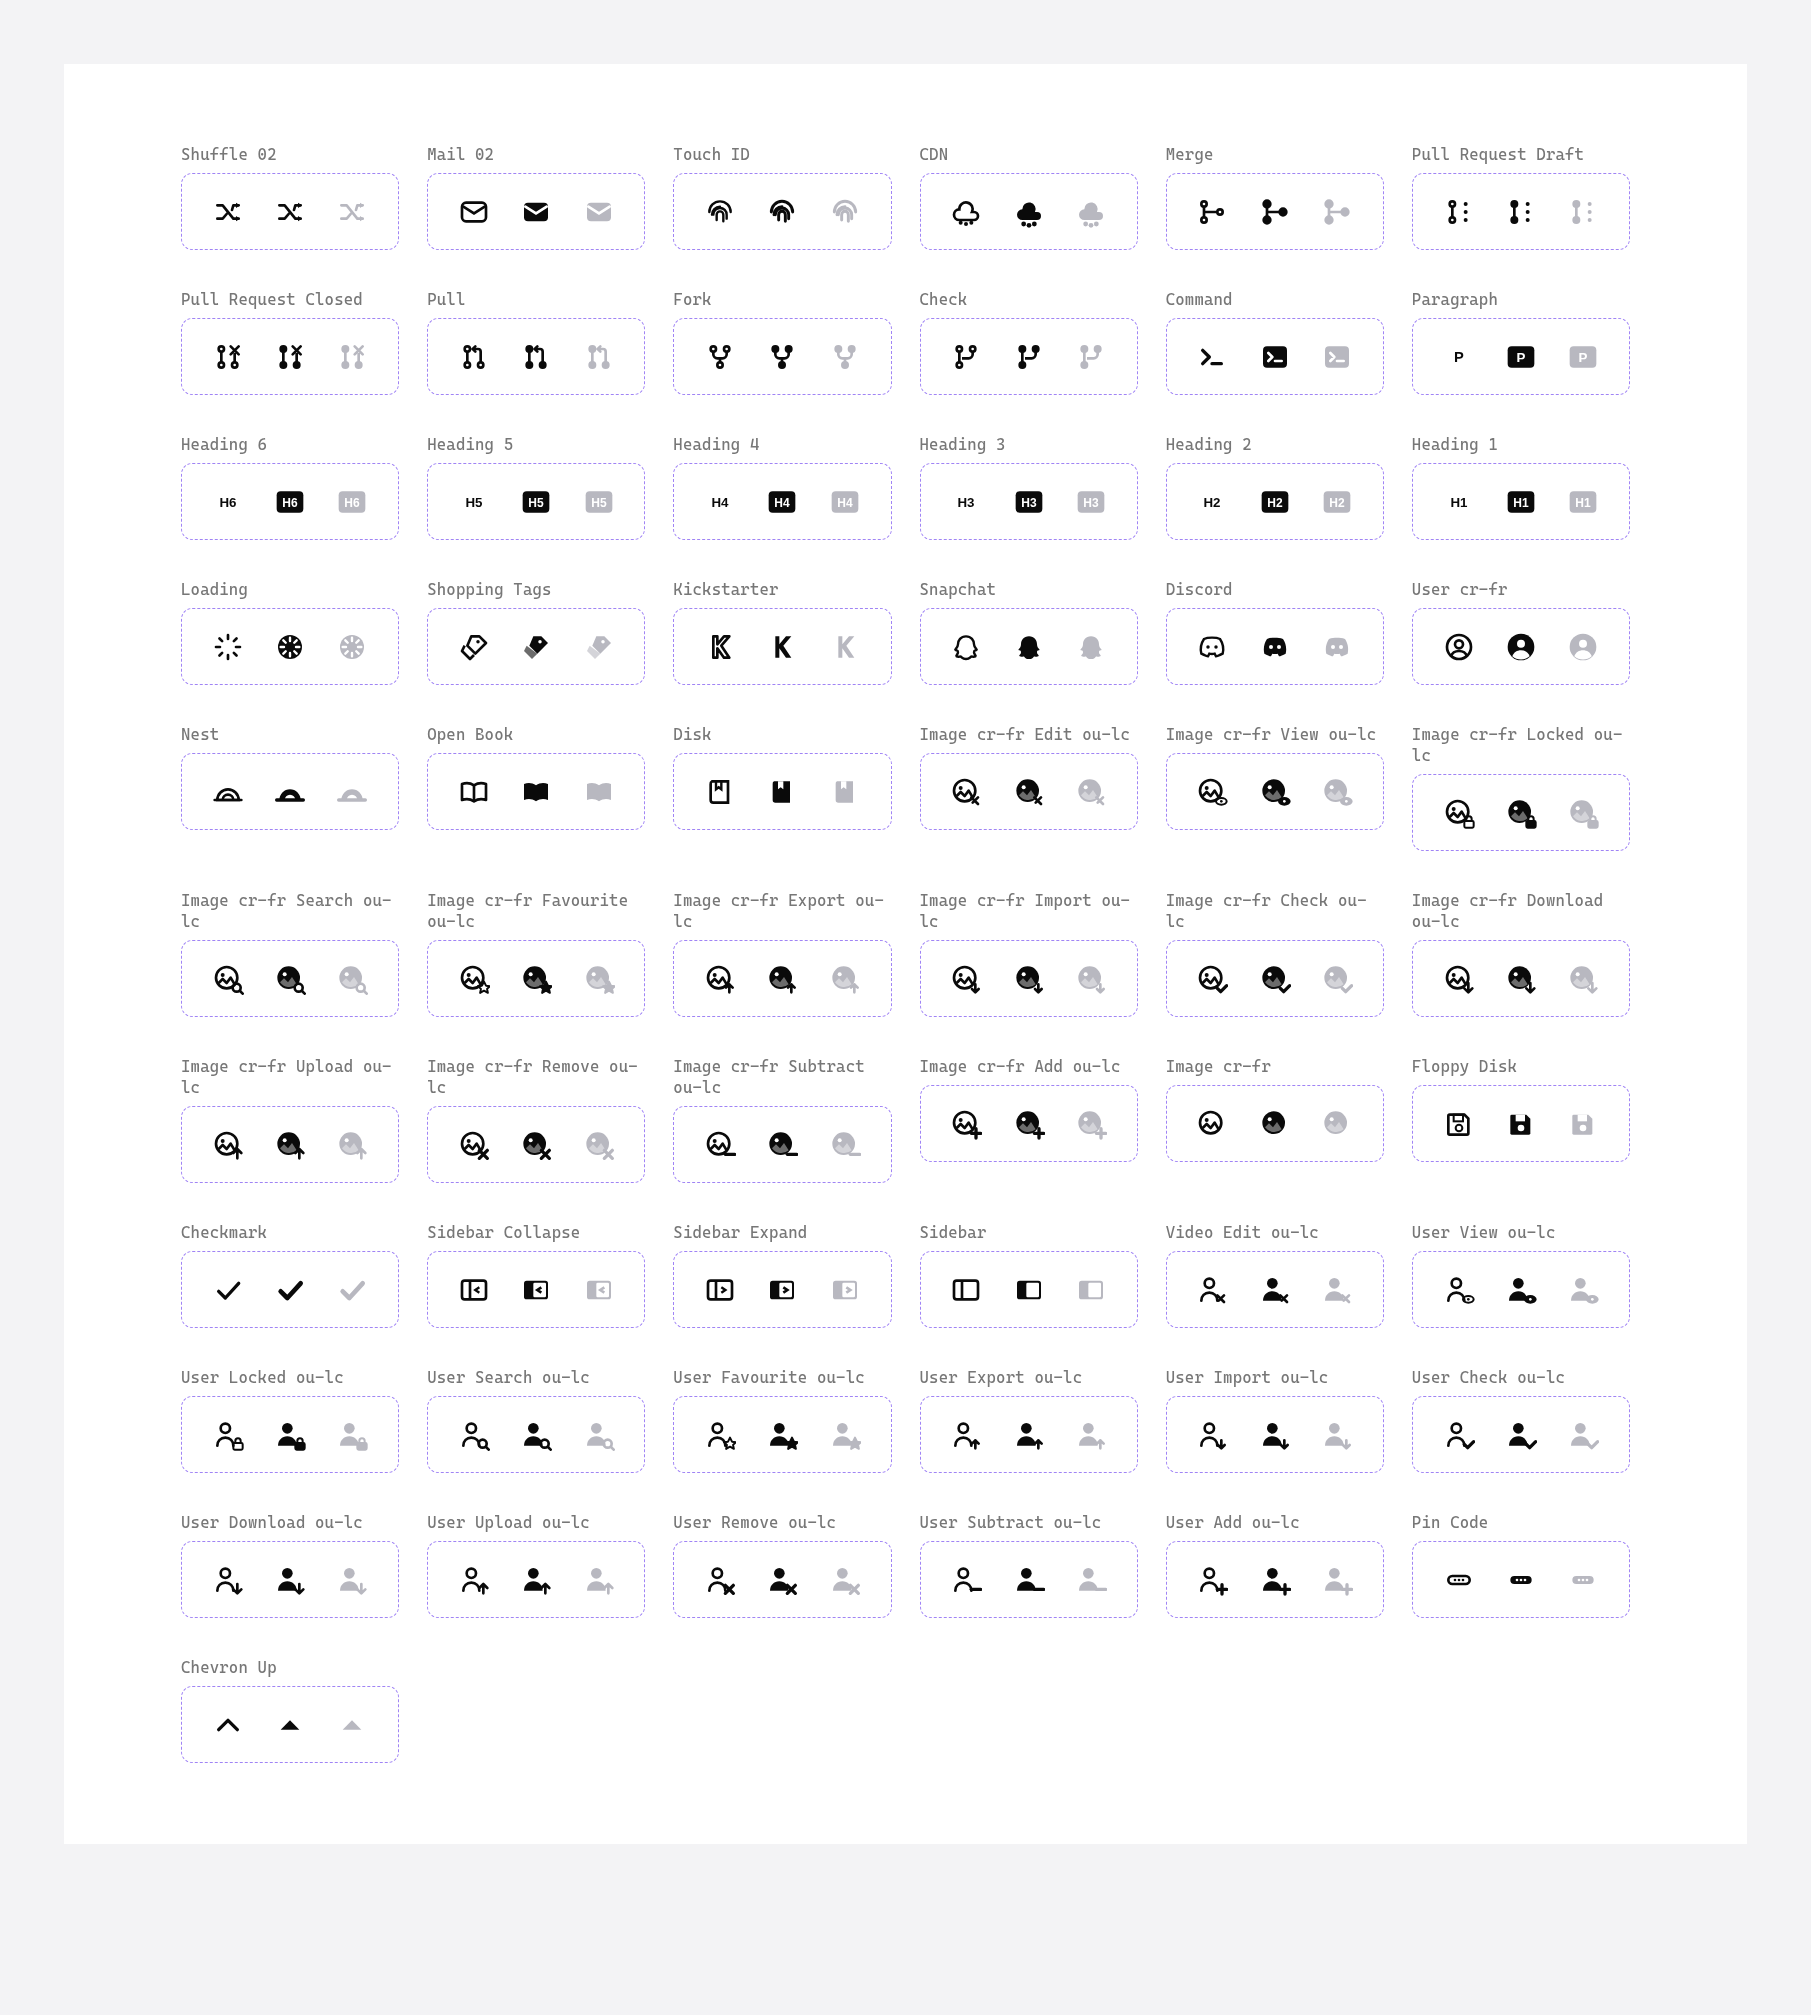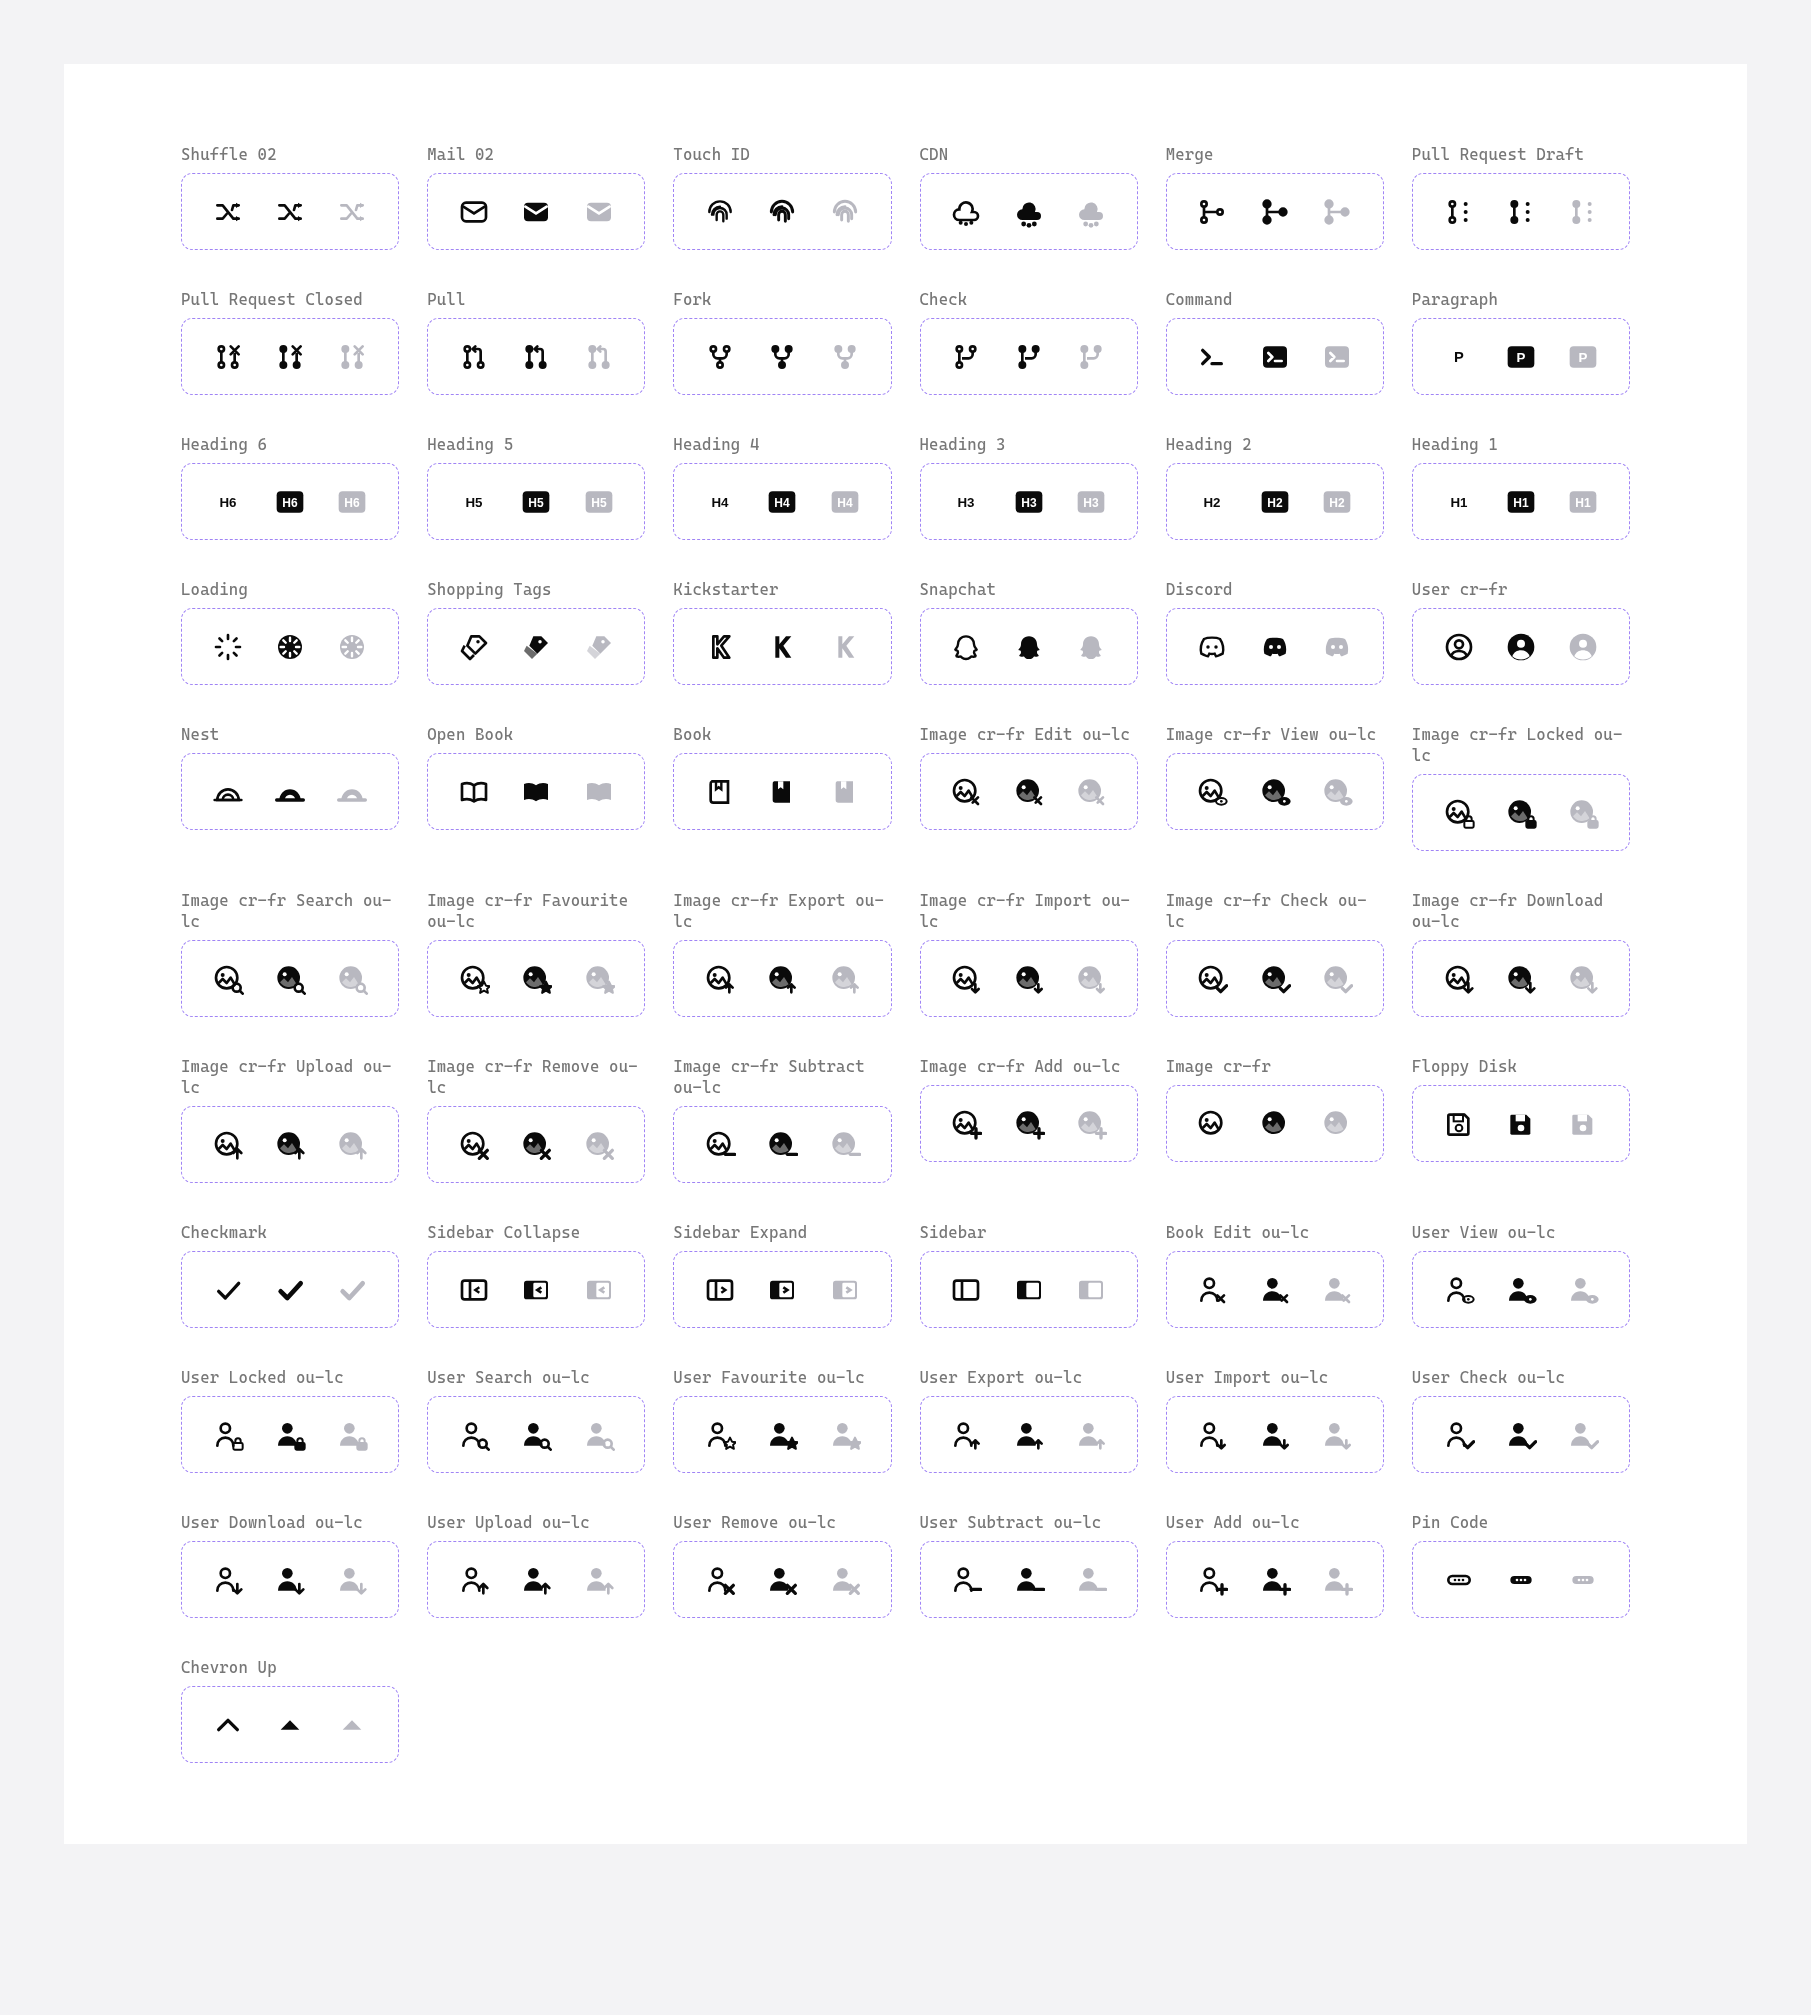--- a/index.html
+++ b/index.html
@@ -660,21 +660,21 @@
           </div>
           <div class="ic v2">
             <svg viewBox="0 0 24 24">
               <path d="M3 6c3-1 6-1 9 1v12c-3-2-6-2-9-1z" fill="currentColor"></path>
               <path d="M21 6c-3-1-6-1-9 1v12c3-2 6-2 9-1z" fill="currentColor"></path>
             </svg>
           </div>
         </div>
       </div>
       <div class="cell">
-        <div class="label">Book</div>
+        <div class="label">Disk</div>
         <div class="box">
           <div class="ic v0">
             <svg viewBox="0 0 24 24">
               <path d="M6 4h12v16H7a2 2 0 01-2-2V6a2 2 0 011-2z" fill="none" stroke="currentColor" stroke-width="2"></path>
               <path d="M9 4v6l2-1.5L13 10V4" fill="none" stroke="currentColor" stroke-width="1.8"></path>
             </svg>
           </div>
           <div class="ic v1">
             <svg viewBox="0 0 24 24">
               <path d="M6 4h12v16H7a2 2 0 01-2-2V6a2 2 0 011-2z" fill="currentColor"></path>
@@ -1216,21 +1216,21 @@
           </div>
           <div class="ic v2">
             <svg viewBox="0 0 24 24">
               <rect x="3" y="5" width="18" height="14" rx="2" fill="currentColor"></rect>
               <rect x="10" y="6.5" width="9.5" height="11" rx="1" fill="#fff"></rect>
             </svg>
           </div>
         </div>
       </div>
       <div class="cell">
-        <div class="label">Book Edit ou-lc</div>
+        <div class="label">Video Edit ou-lc</div>
         <div class="box">
           <div class="ic v0">
             <svg viewBox="0 0 24 24">
               <circle cx="10" cy="7" r="3.5" fill="none" stroke="currentColor" stroke-width="2"></circle>
               <path d="M4 20c0-3.5 2.5-6 6-6s6 2.5 6 6" fill="none" stroke="currentColor" stroke-width="2" stroke-linecap="round"></path>
               <path d="M16 16l5 5M17 20l4-4" stroke="currentColor" stroke-width="2" fill="none" stroke-linecap="round"></path>
             </svg>
           </div>
           <div class="ic v1">
             <svg viewBox="0 0 24 24">

